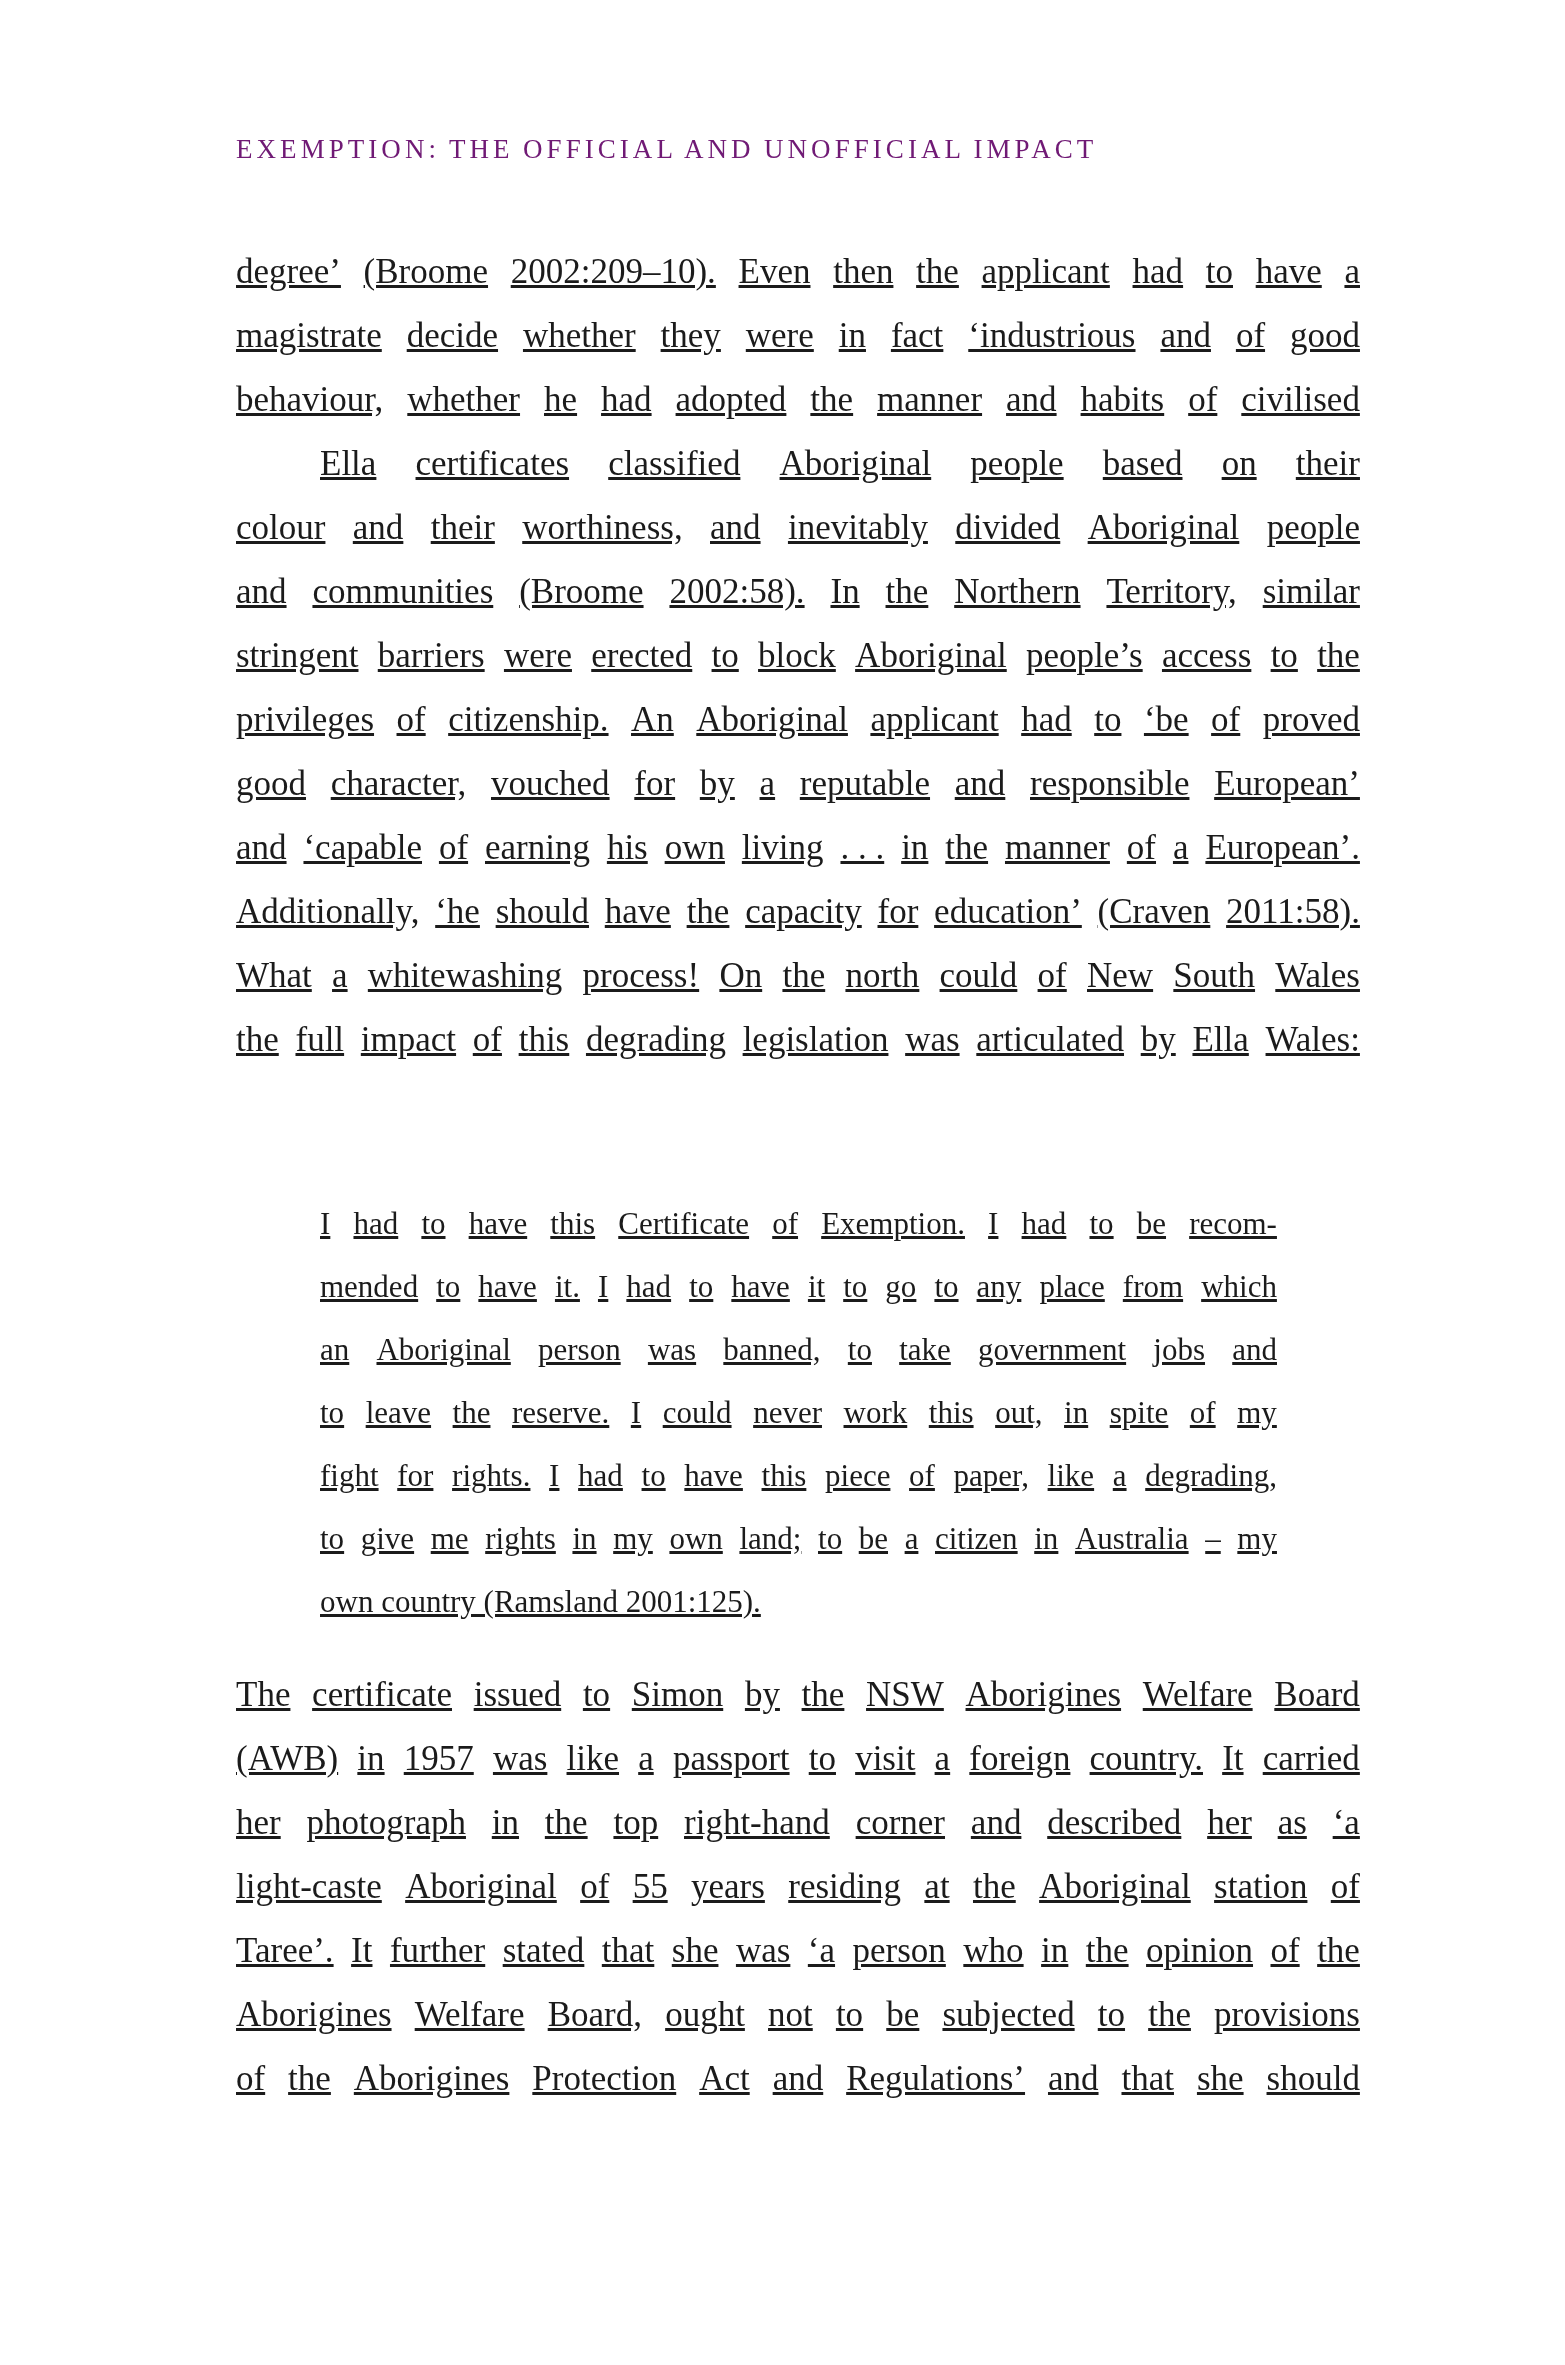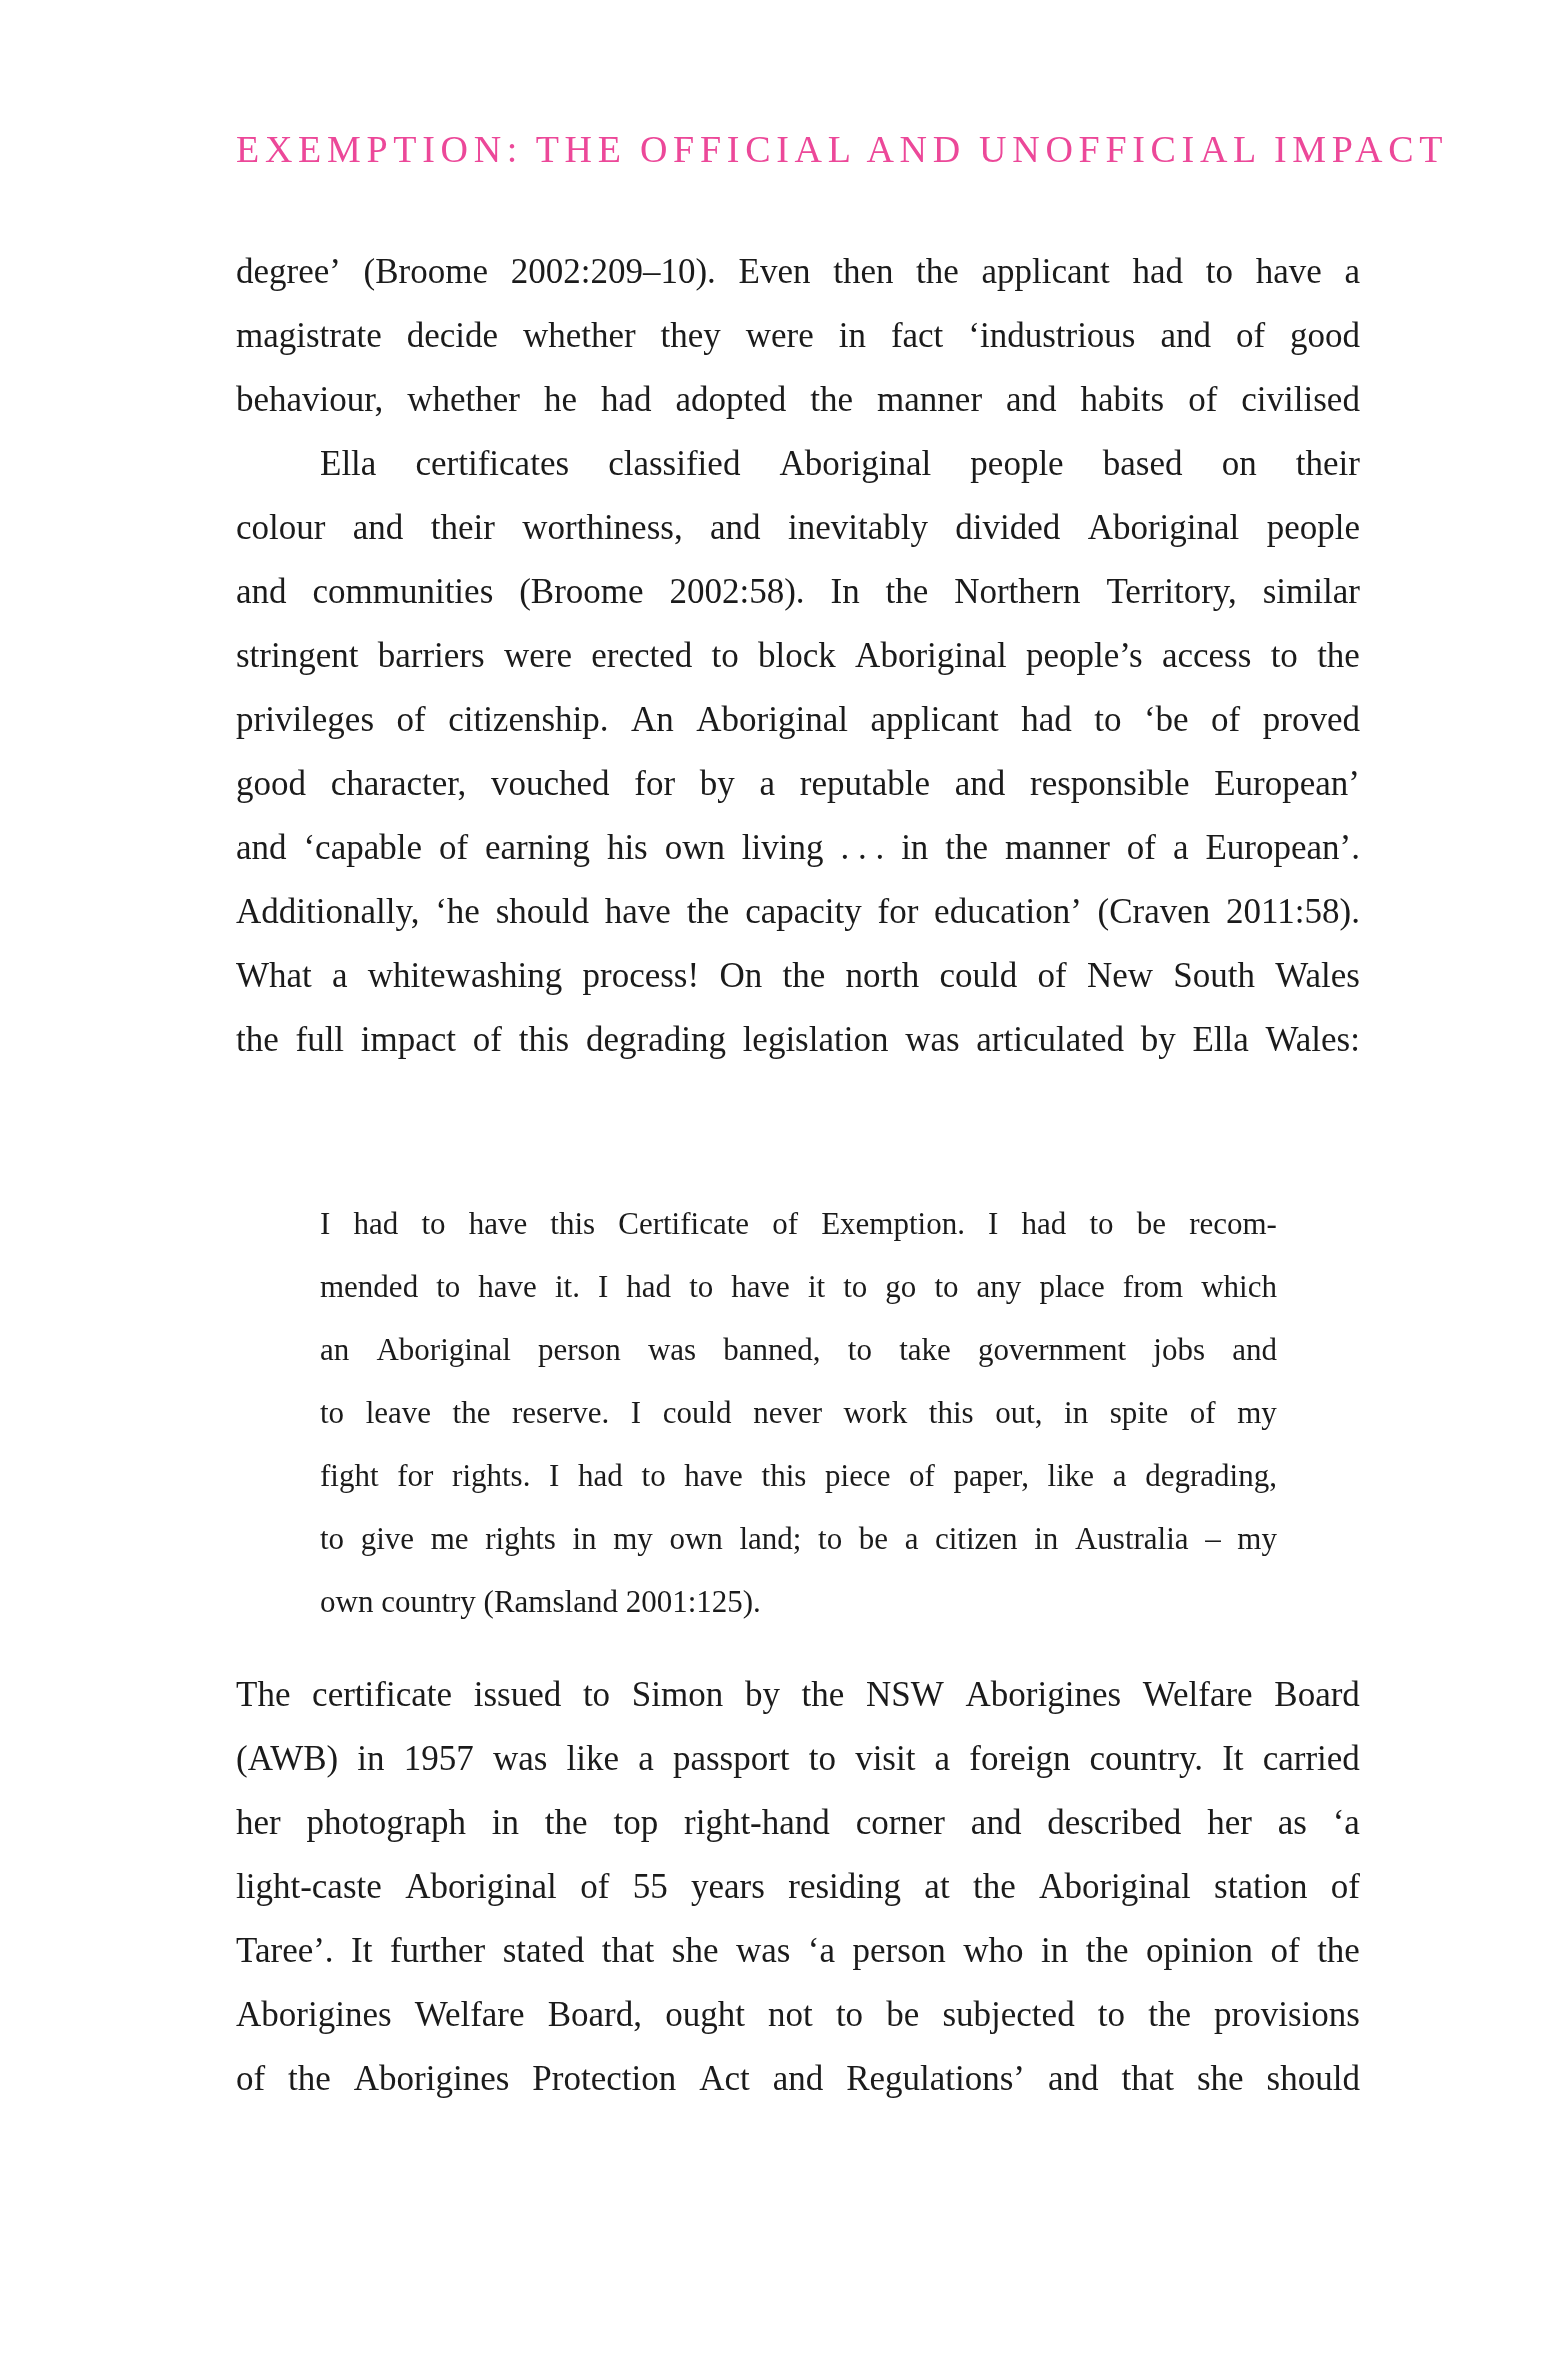--- a/index.html
+++ b/index.html
@@ -13,29 +13,29 @@
     overflow: hidden;
   }
   .page { position: absolute; inset: 0; }
 
   .running-header {
     position: absolute;
     top: 135px;
     left: 236px;
     width: 1124px;
     text-align: left;
-    font-size: 38px;
+    font-size: 27px;
     line-height: 29px;
     letter-spacing: 0.15em;
     word-spacing: -0.05em;
     white-space: nowrap;
-    color: #ec4899;
+    color: #701a75;
   }
 
-  .block { position: absolute; left: 236px; width: 1124px; }
+  .block { position: absolute; left: 236px; width: 1124px; text-decoration: underline; }
   .b1 { top: 240px;  font-size: 35px; line-height: 64px; }
   .b3 { top: 1663px; font-size: 35px; line-height: 64px; }
   .quote {
     top: 1192px;
     left: 320px;
     width: 957px;
     font-size: 31px;
     line-height: 63px;
     margin: 0;
   }

